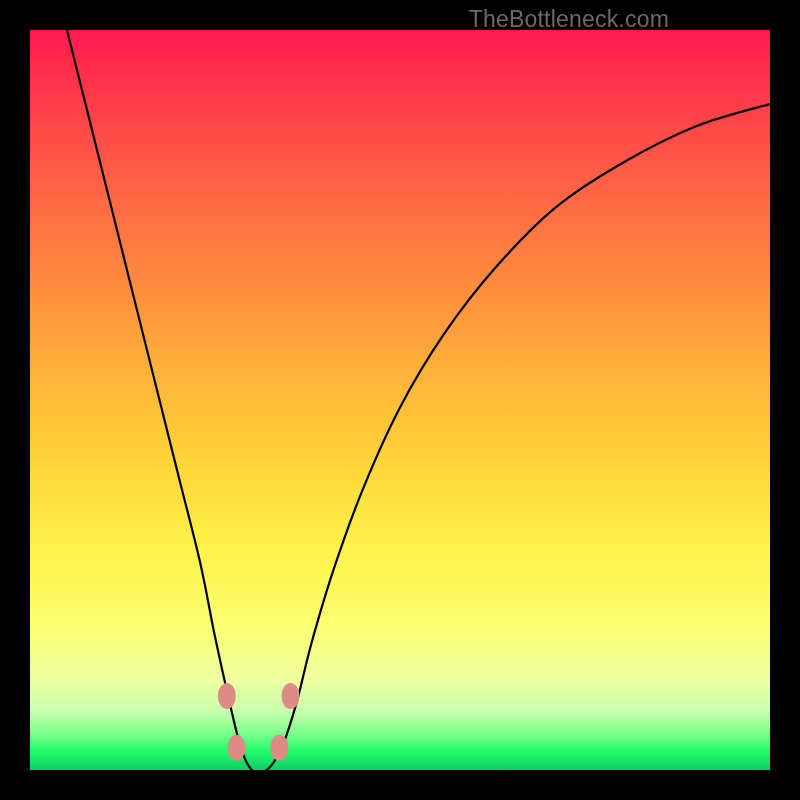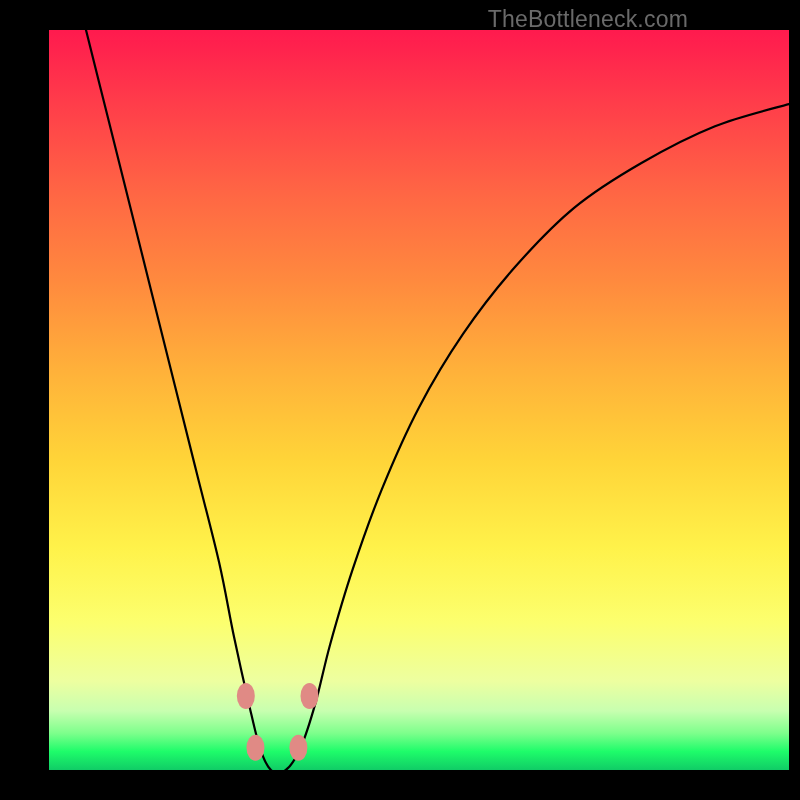--- a/index.html
+++ b/index.html
@@ -11,21 +11,20 @@
     overflow: hidden;
     font-family: Arial, Helvetica, sans-serif;
   }
   .frame {
     position: absolute;
     top: 0;
     left: 0;
     width: 677px;
     height: 800px;
     background: #000;
-    margin-left: 19px;
   }
   .plot {
     position: absolute;
     left: 30px;
     top: 30px;
     width: 740px;
     height: 740px;
   }
   .gradient {
     position: absolute;

